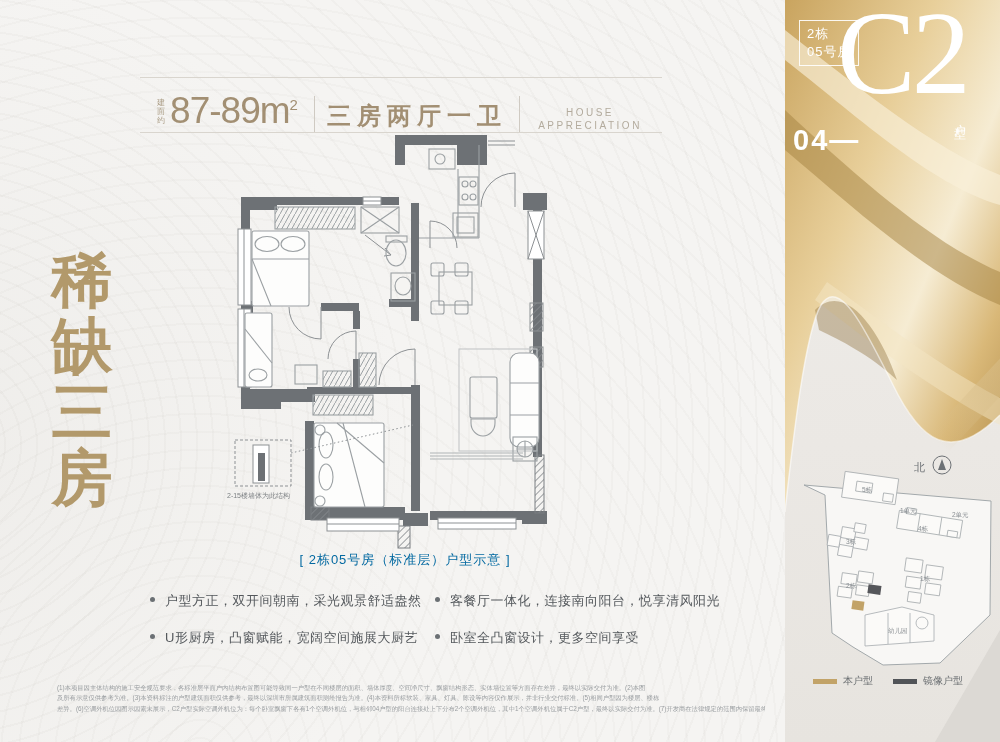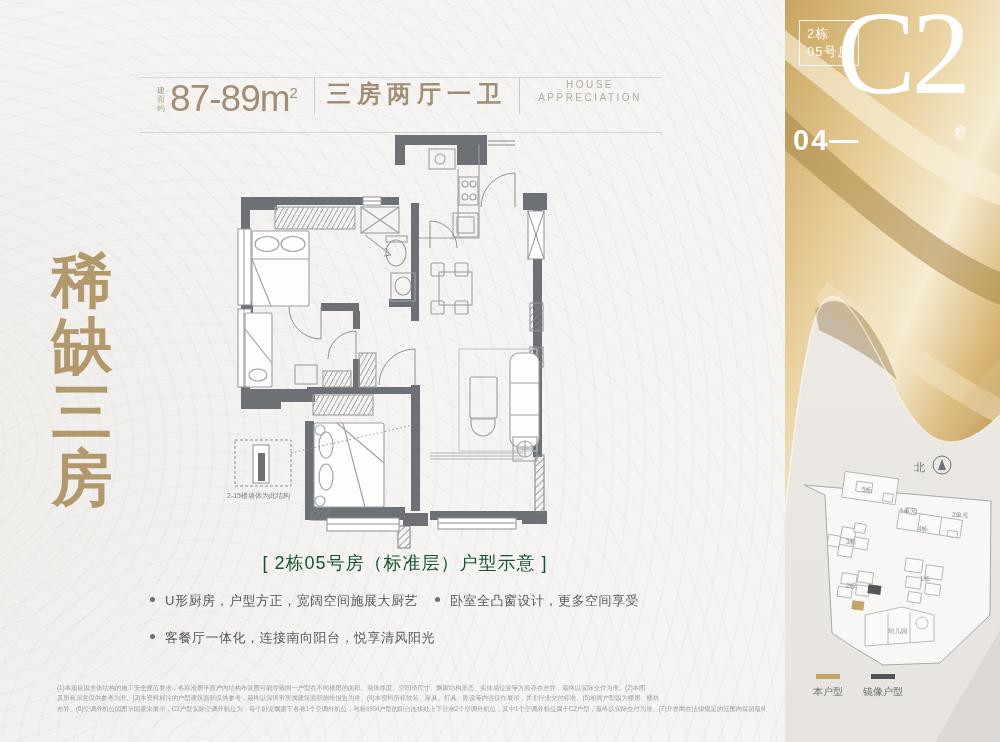--- a/index.html
+++ b/index.html
@@ -6,35 +6,35 @@
   .page{position:relative;width:1000px;height:742px;background:#f5f4f2;overflow:hidden;
         font-family:"Liberation Sans","DejaVu Sans",sans-serif;}
   .texture{position:absolute;inset:0;pointer-events:none;
     background:
       repeating-radial-gradient(circle at -6% 60%, rgba(165,160,150,.06) 0 2px, transparent 2px 16px),
       repeating-radial-gradient(circle at 20% 102%, rgba(165,160,150,.05) 0 2px, transparent 2px 18px),
       radial-gradient(circle at -8% 62%, rgba(180,175,165,.10) 0, transparent 42%);}
   
   .band{position:absolute;left:140px;top:77px;width:522px;height:54px;
         border-top:1px solid #d9d5ce;border-bottom:1px solid #d9d5ce;
-        display:flex;align-items:flex-start;color:#a28f73;}
+        display:flex;align-items:flex-end;color:#a28f73;}
   .sec1{width:174px;display:flex;align-items:center;justify-content:center;gap:4px;}
   .area-label{font-size:8px;line-height:9px;width:9px;color:#a89a82;word-break:break-all;}
   .area-num{font-size:37px;letter-spacing:-1px;font-weight:400;}
   .area-num sup{font-size:15px;}
   .divider{width:1px;height:36px;background:#cfcac2;}
   .sec2{width:204px;text-align:center;font-size:24px;letter-spacing:6px;font-weight:700;}
   .sec3{width:140px;text-align:center;font-size:10px;letter-spacing:2.5px;color:#b3ab9d;line-height:13px;}
   
   .side-title{position:absolute;left:46px;top:247px;width:72px;text-align:center;color:#b2996b;
               font-size:61px;line-height:66px;font-weight:700;}
   
   .plan{position:absolute;left:225px;top:133px;width:360px;height:424px;}
   .plan-caption{position:absolute;left:225px;top:551px;width:360px;text-align:center;
-                font-size:18px;letter-spacing:1px;color:#14532d;}
+                font-size:13px;letter-spacing:1px;color:#0369a1;}
   
   .bullets{position:absolute;left:150px;top:592px;display:grid;
            grid-template-rows:auto auto;grid-auto-flow:column;grid-auto-columns:285px;row-gap:19px;}
   .bullet{display:flex;gap:10px;font-size:13px;color:#54585c;letter-spacing:.5px;}
   .bullet .dot{width:5px;height:5px;border-radius:50%;background:#6b7074;margin-top:5px;flex:none;}
   
   .disclaimer{position:absolute;left:57px;top:683px;width:708px;color:#999da0;
               font-size:6.3px;line-height:10.4px;}
   .disclaimer div{white-space:nowrap;overflow:hidden;}
   
@@ -47,21 +47,21 @@
              letter-spacing:2px;font-weight:700;}
   .type-code{position:absolute;z-index:2;left:52px;top:-14px;color:#fff;font-size:118px;
              font-family:"Liberation Serif","DejaVu Serif",serif;letter-spacing:-4px;}
   .type-suffix{position:absolute;z-index:2;left:166px;top:114px;color:#fff;font-size:12px;
                writing-mode:vertical-rl;letter-spacing:4px;}
   .siteplan{position:absolute;z-index:2;left:15px;top:443px;width:195px;height:235px;}
   .corner-stripe{position:absolute;z-index:3;left:128px;top:372px;width:160px;height:26px;
     background:linear-gradient(90deg,rgba(216,190,138,0),rgba(216,190,138,.5) 45%,rgba(233,214,170,.25));
     transform:rotate(-47deg);pointer-events:none;}
   .legend{position:absolute;z-index:2;left:28px;top:674px;display:flex;gap:20px;align-items:center;}
-  .legend .item{display:flex;align-items:center;gap:6px;font-size:10px;color:#6b6f72;flex-direction:column;}
+  .legend .item{display:flex;align-items:center;gap:6px;font-size:10px;color:#6b6f72;}
   .legend .sw{width:24px;height:5px;}
   .sw-self{background:#c2a368;}
   .sw-mirror{background:#515458;}
 </style>
 </head>
 <body>
 
 <div class="page">
   <div class="texture"></div>
 
@@ -224,21 +224,25 @@
       <line x1="66" y1="320" x2="188" y2="292" stroke="#8d9194" stroke-width="1" stroke-dasharray="1.5,2.5"></line>
       <text x="2" y="365" font-size="7" fill="#7d8184">2-15楼墙体为此结构</text>
     </g>
   </svg>
 
   <div class="plan-caption">[ 2栋05号房（标准层）户型示意 ]</div>
 
   <div class="bullets">
     <div class="bullet">
         <i class="dot"></i>
-        <span>U形厨房，户型方正，宽阔空间施展大厨艺</span>
+        <span>户型方正，双开间朝南，采光观景舒适盎然</span>
+      </div>
+    <div class="bullet">
+        <i class="dot"></i>
+        <span>U形厨房，凸窗赋能，宽阔空间施展大厨艺</span>
       </div>
     <div class="bullet">
         <i class="dot"></i>
         <span>客餐厅一体化，连接南向阳台，悦享清风阳光</span>
       </div>
     <div class="bullet">
         <i class="dot"></i>
         <span>卧室全凸窗设计，更多空间享受</span>
       </div>
   </div>

